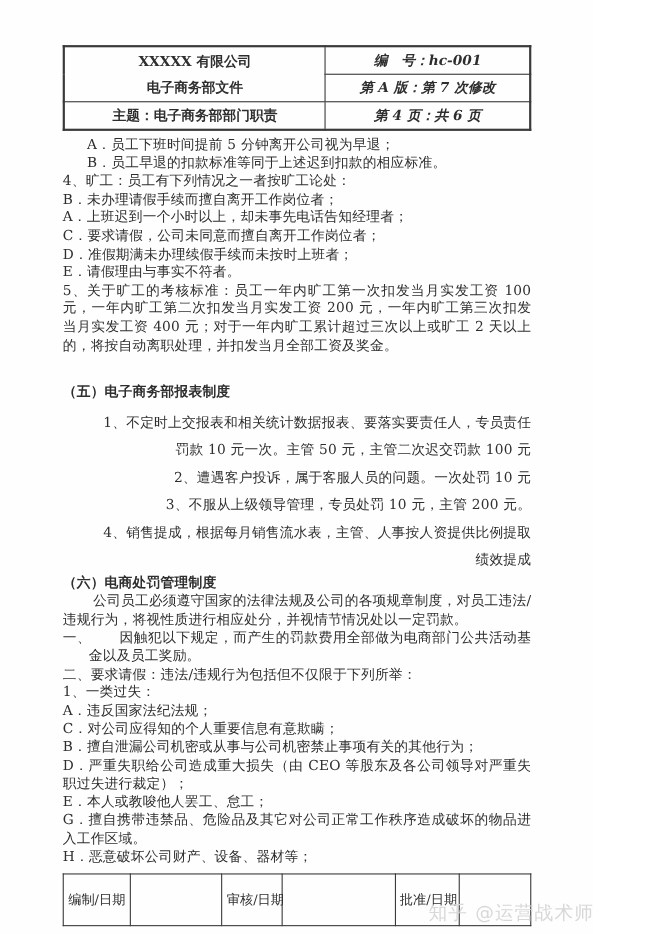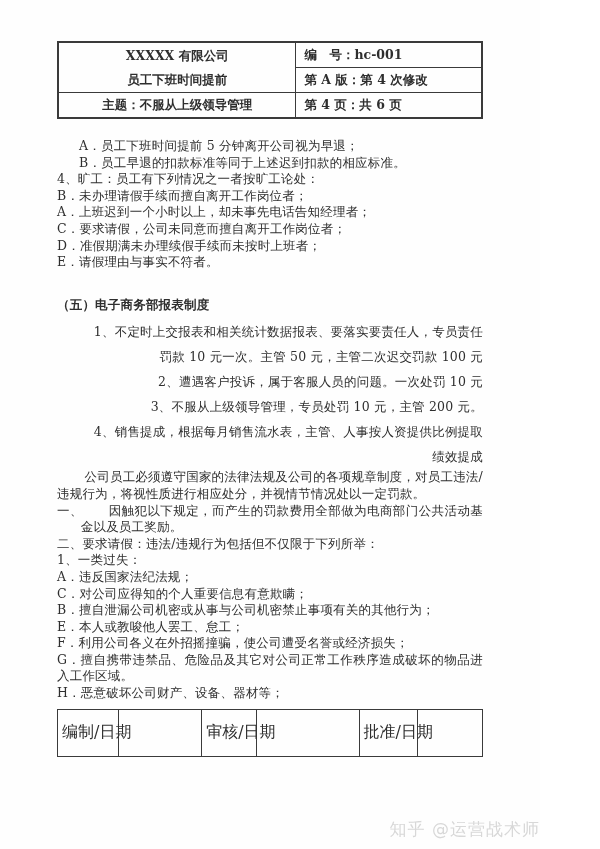--- a/index.html
+++ b/index.html
@@ -26,25 +26,25 @@
   }
   table.hdr, table.hdr td { border:1.5px solid #3a3a3a; }
   table.hdr { border-width:2px; }
   table.hdr td {
     font-size:12.5px;
     font-weight:bold;
     padding:0 8px;
     height:24px;
   }
   td.hc { text-align:center; }
-  td.hl { text-align:left; padding-left:12px; }
+  td.hl { text-align:center; padding-left:12px;font-style:italic; }
   .company-lines div { line-height:24px; }
 
   
-  .doc-body { margin-top:19px; }
+  .doc-body { margin-top:4px; }
   .para {
     font-size:12.5px;
     line-height:16.6px;
     letter-spacing:0.2px;
   }
   .ind2 { padding-left:22px; }
   .just { text-align:justify; }
   .heading { font-weight:bold; }
   .h5gap { margin-top:26px; margin-bottom:6px; }
   .h6 { margin-top:1px; }
@@ -55,21 +55,21 @@
   
   table.ftr {
     width:100%;
     border-collapse:collapse;
     table-layout:fixed;
     margin-top:7px;
   }
   table.ftr, table.ftr td { border:1.5px solid #3a3a3a; }
   table.ftr td {
     height:26px;
-    font-size:16px;
+    font-size:12px;
     padding:10px 4px;
     white-space:nowrap;
   }
   .fc1 { width:14%; }
   .fc2 { width:20%; }
   .fc3 { width:12.5%; }
   .fc4 { width:25%; }
   .fc5 { width:13.5%; }
   .fc6 { width:15%; }
 
@@ -87,57 +87,59 @@
 <body>
 
 <div class="page">
   <div class="content">
 
     <table class="hdr">
       <tbody>
           <tr>
         <td class="hc company-lines" rowspan="2" style="width:52%;">
           <div>XXXXX 有限公司</div>
-          <div>员工下班时间提前</div>
+          <div>电子商务部文件</div>
         </td>
         <td class="hl">编　号：hc-001</td>
       </tr>
       <tr>
-        <td class="hl">第 A 版：第 4 次修改</td>
+        <td class="hl">第 A 版：第 7 次修改</td>
       </tr>
       <tr>
-        <td class="hc">主题：不服从上级领导管理</td>
+        <td class="hc">主题：电子商务部部门职责</td>
         <td class="hl">第 4 页：共 6 页</td>
       </tr>
     </tbody>
       </table>
 
     <div class="doc-body">
         <div class="para ind2">A．员工下班时间提前 5 分钟离开公司视为早退；</div>
         <div class="para ind2">B．员工早退的扣款标准等同于上述迟到扣款的相应标准。</div>
         <div class="para">4、旷工：员工有下列情况之一者按旷工论处：</div>
         <div class="para">B．未办理请假手续而擅自离开工作岗位者；</div>
         <div class="para">A．上班迟到一个小时以上，却未事先电话告知经理者；</div>
         <div class="para">C．要求请假，公司未同意而擅自离开工作岗位者；</div>
         <div class="para">D．准假期满未办理续假手续而未按时上班者；</div>
         <div class="para">E．请假理由与事实不符者。</div>
+        <div class="para just">5、关于旷工的考核标准：员工一年内旷工第一次扣发当月实发工资 100 元，一年内旷工第二次扣发当月实发工资 200 元，一年内旷工第三次扣发当月实发工资 400 元；对于一年内旷工累计超过三次以上或旷工 2 天以上的，将按自动离职处理，并扣发当月全部工资及奖金。</div>
         <div class="para heading h5gap">（五）电子商务部报表制度</div>
         <div class="para loose find2 just">1、不定时上交报表和相关统计数据报表、要落实要责任人，专员责任罚款 10 元一次。主管 50 元，主管二次迟交罚款 100 元</div>
         <div class="para loose find2">2、遭遇客户投诉，属于客服人员的问题。一次处罚 10 元</div>
         <div class="para loose find2">3、不服从上级领导管理，专员处罚 10 元，主管 200 元。</div>
         <div class="para loose find2 just">4、销售提成，根据每月销售流水表，主管、人事按人资提供比例提取绩效提成</div>
+        <div class="para heading h6">（六）电商处罚管理制度</div>
         <div class="para find2 just">公司员工必须遵守国家的法律法规及公司的各项规章制度，对员工违法/违规行为，将视性质进行相应处分，并视情节情况处以一定罚款。</div>
         <div class="para hang just">一、　　因触犯以下规定，而产生的罚款费用全部做为电商部门公共活动基金以及员工奖励。</div>
         <div class="para">二、要求请假：违法/违规行为包括但不仅限于下列所举：</div>
         <div class="para">1、一类过失：</div>
         <div class="para">A．违反国家法纪法规；</div>
         <div class="para">C．对公司应得知的个人重要信息有意欺瞒；</div>
         <div class="para">B．擅自泄漏公司机密或从事与公司机密禁止事项有关的其他行为；</div>
+        <div class="para just">D．严重失职给公司造成重大损失（由 CEO 等股东及各公司领导对严重失职过失进行裁定）；</div>
         <div class="para">E．本人或教唆他人罢工、怠工；</div>
-        <div class="para">F．利用公司各义在外招摇撞骗，使公司遭受名誉或经济损失；</div>
         <div class="para just">G．擅自携带违禁品、危险品及其它对公司正常工作秩序造成破坏的物品进入工作区域。</div>
         <div class="para">H．恶意破坏公司财产、设备、器材等；</div>
       </div>
 
     <table class="ftr">
       <tbody>
           <tr>
         <td class="fc1">编制/日期</td>
         <td class="fc2"></td>
         <td class="fc3">审核/日期</td>

